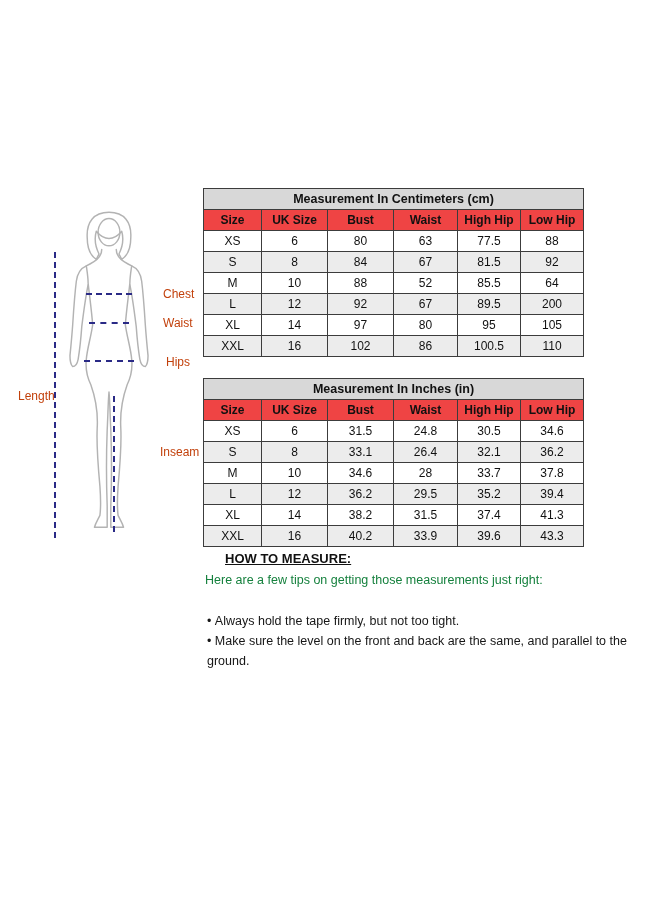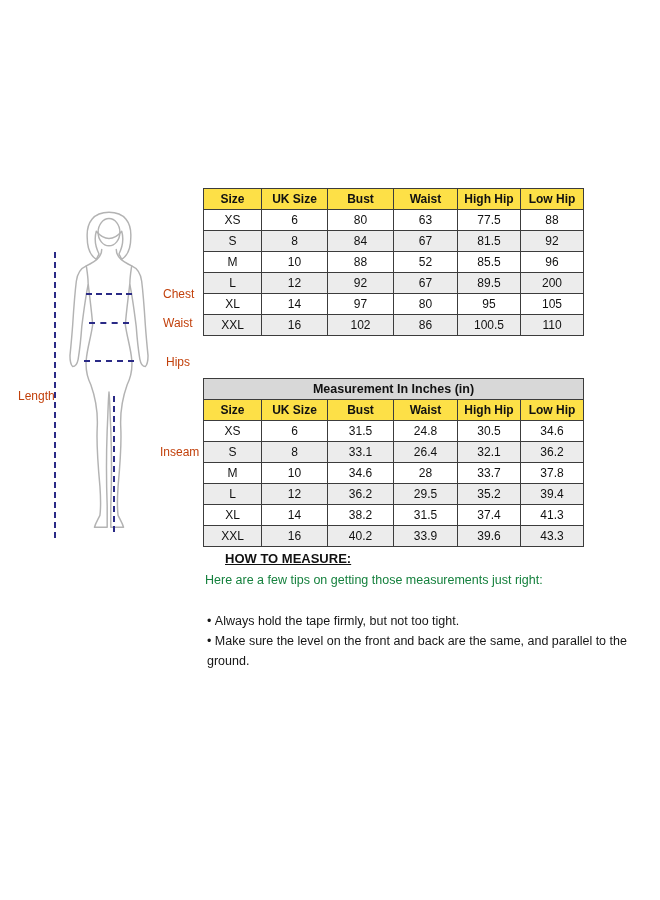--- a/index.html
+++ b/index.html
@@ -28,21 +28,21 @@
   #table-cm { top:188px; }
   #table-in { top:378px; }
   .size-table th, .size-table td {
     border:1px solid #3c3c3c; font-size:12px; text-align:center;
     padding:2px 1px; height:21px; font-weight:normal; color:#111;
     overflow:hidden; white-space:nowrap;
   }
   .size-table th.title-cell {
     background:#d8d8d8; font-weight:bold; font-size:12.5px; height:21px;
   }
-  .size-table th.col-header { font-weight:bold; background:#fde047;margin-top:30px; }
+  .size-table th.col-header { font-weight:bold; background:#ef4444;margin-top:30px; }
   .size-table tbody tr:nth-child(even) td { background:#ececec; }
 
   
   .howto { position:absolute; left:205px; top:551px; width:452px; }
   .howto h3 {
     margin:0 0 7px 0; font-size:13px; font-weight:bold;
     text-decoration:underline; color:#111;padding-left:20px;
   }
   .howto .intro { margin:0 0 24px 0; font-size:12.5px; color:#15803d; }
   .howto ul { list-style:none; margin:0; padding:0; }
@@ -86,20 +86,23 @@
   <table id="table-cm" class="size-table">
       <colgroup>
         <col style="width: 58px;">
         <col style="width: 66px;">
         <col style="width: 66px;">
         <col style="width: 64px;">
         <col style="width: 63px;">
         <col style="width: 63px;">
       </colgroup>
       <thead>
+        <tr>
+          <th colspan="6" class="title-cell">Measurement In Centimeters (cm)</th>
+        </tr>
         <tr>
           <th class="col-header">Size</th>
           <th class="col-header">UK Size</th>
           <th class="col-header">Bust</th>
           <th class="col-header">Waist</th>
           <th class="col-header">High Hip</th>
           <th class="col-header">Low Hip</th>
         </tr>
       </thead>
       <tbody>
@@ -118,21 +121,21 @@
           <td>67</td>
           <td>81.5</td>
           <td>92</td>
         </tr>
         <tr>
           <td>M</td>
           <td>10</td>
           <td>88</td>
           <td>52</td>
           <td>85.5</td>
-          <td>96</td>
+          <td>64</td>
         </tr>
         <tr>
           <td>L</td>
           <td>12</td>
           <td>92</td>
           <td>67</td>
           <td>89.5</td>
           <td>200</td>
         </tr>
         <tr>

